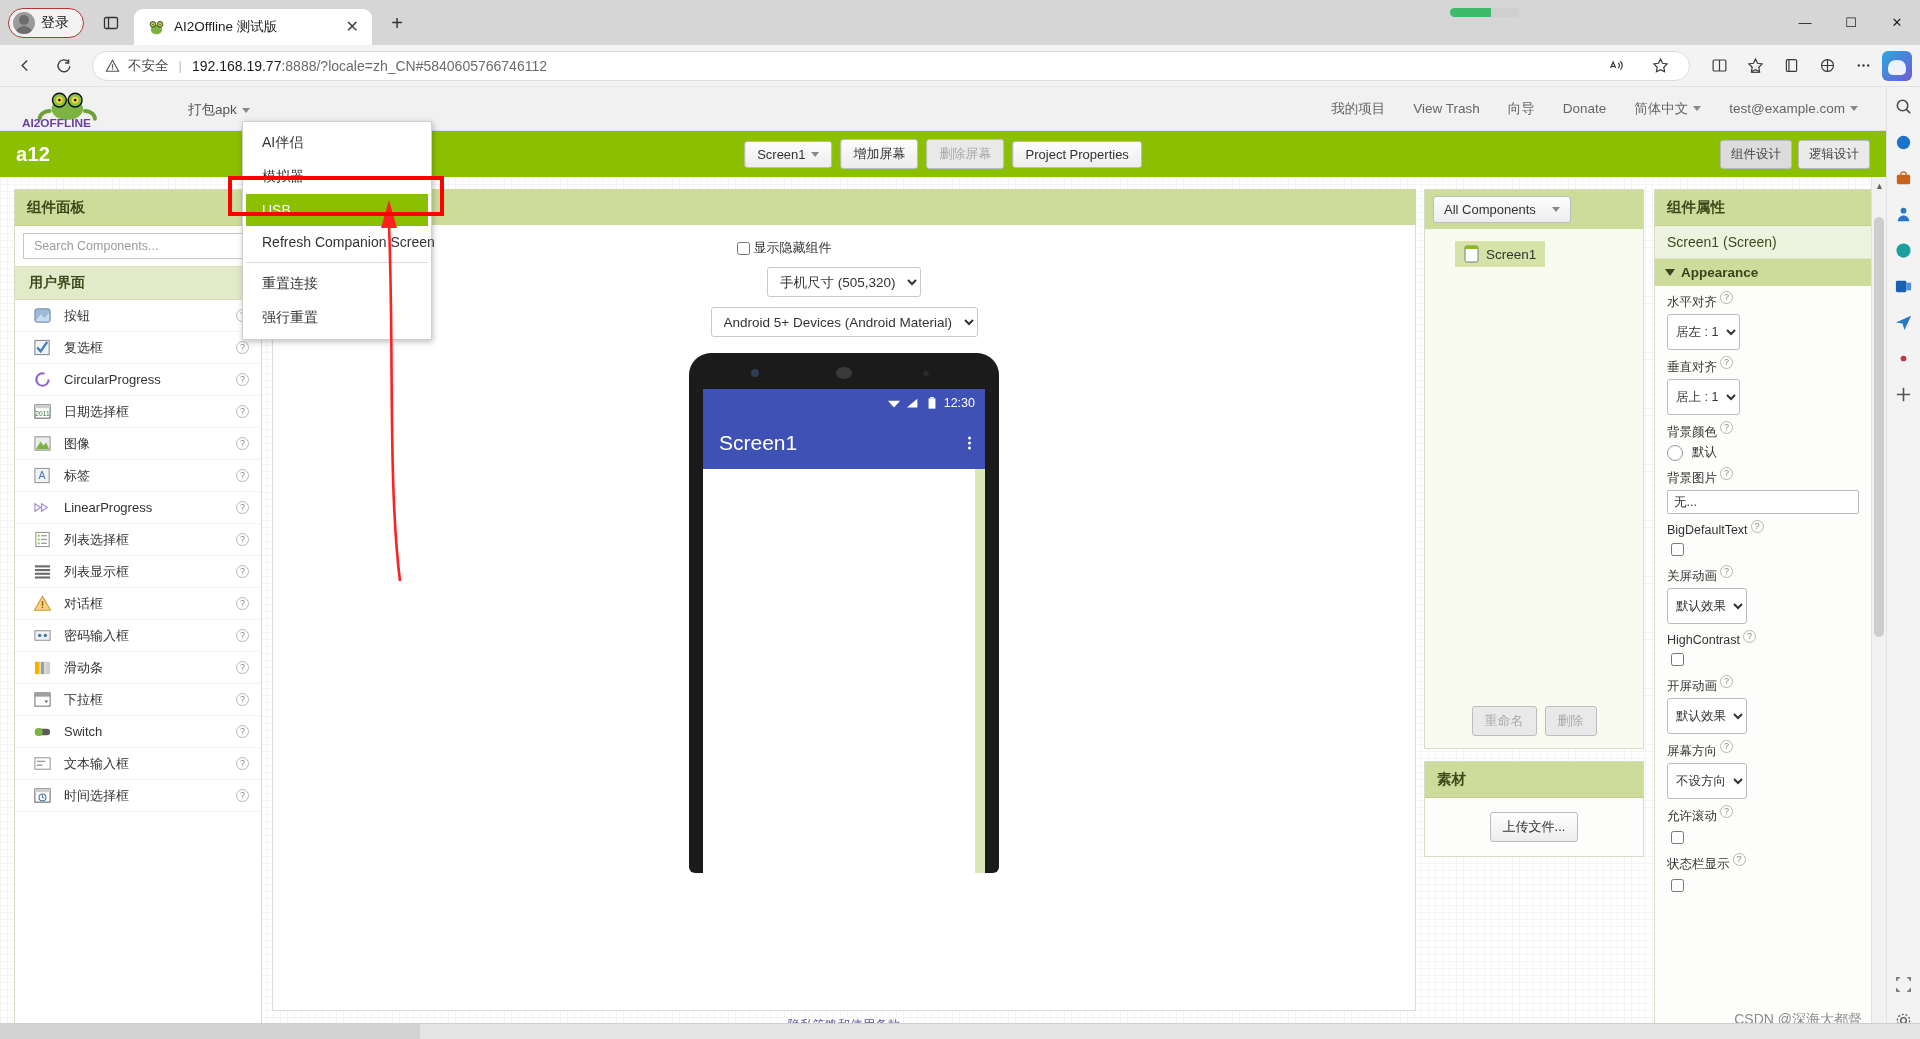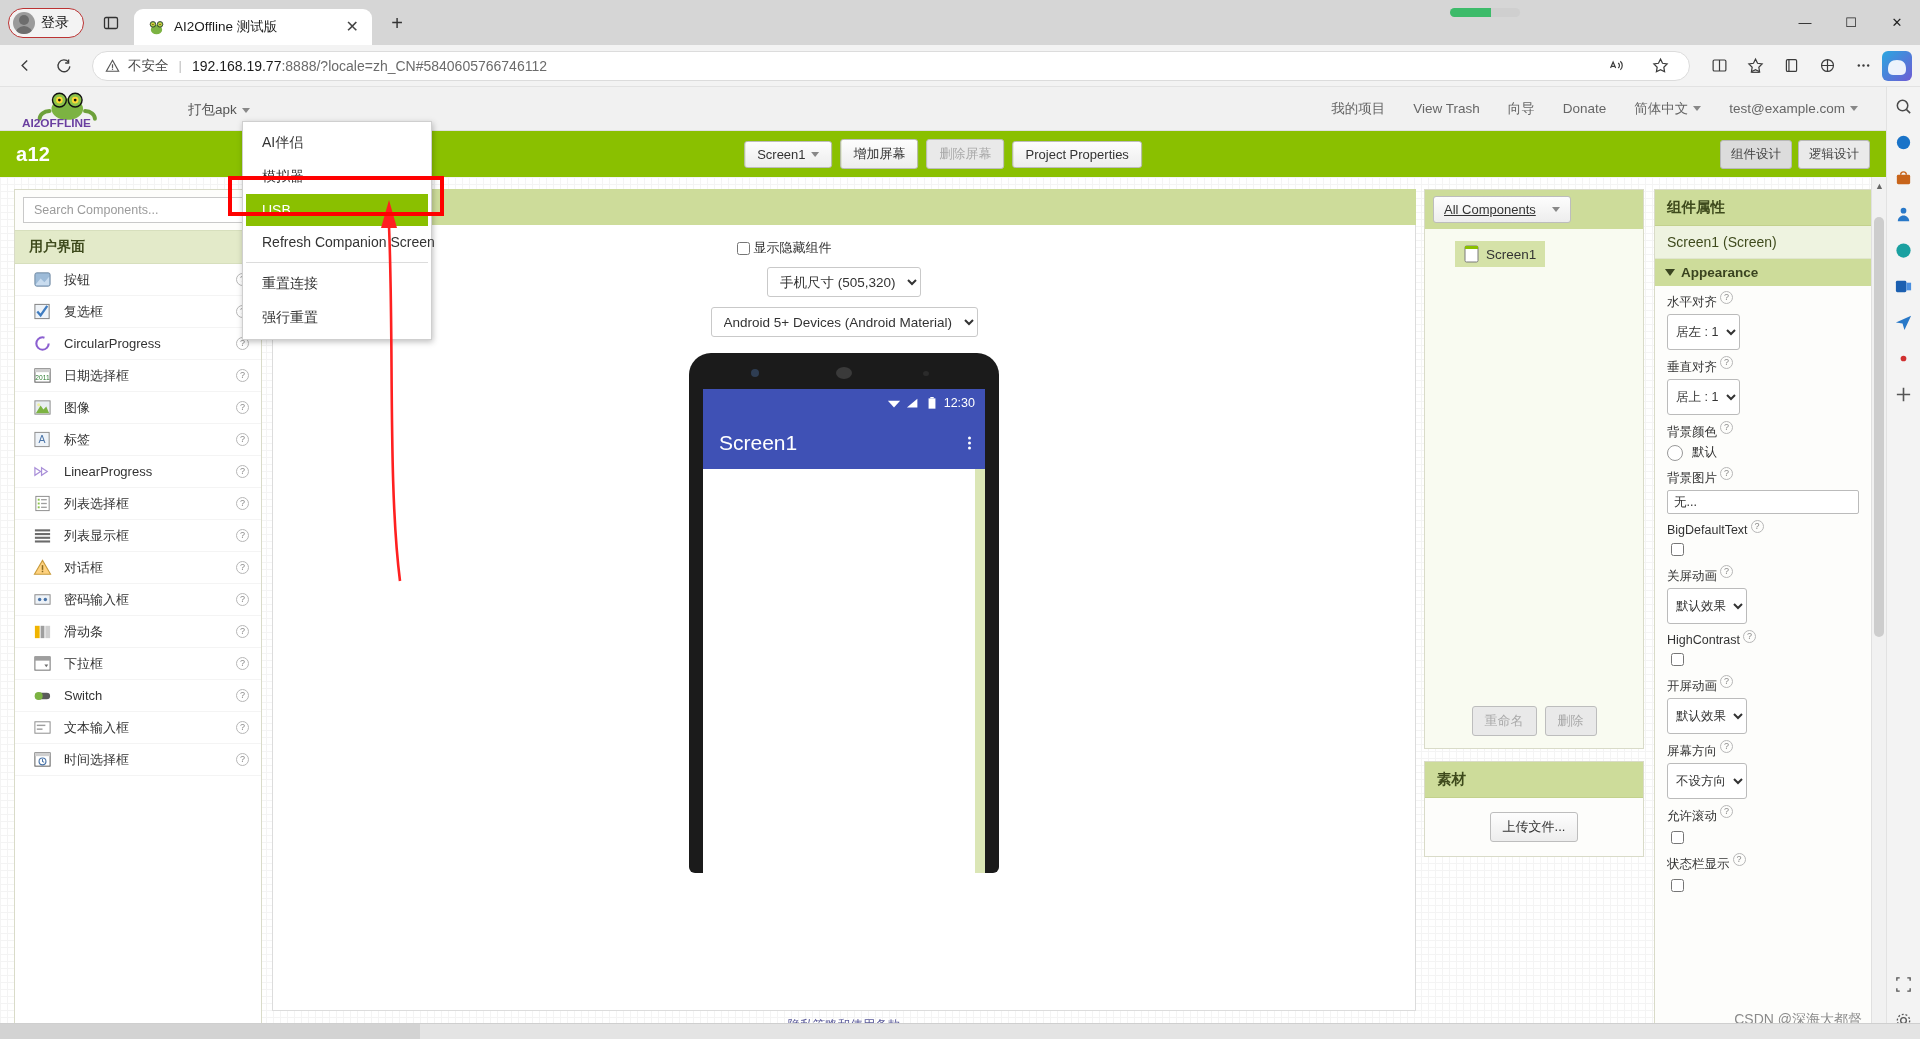--- a/index.html
+++ b/index.html
@@ -243,21 +243,21 @@
     font-size:12.5px; color:#5a5a9a; text-decoration:underline; cursor:pointer;
   }
 
   
   .tree-col{ width:220px; margin:12px 0 0 0; display:flex; flex-direction:column; }
   .tree-panel{ background:#f9fbf1; border:1px solid #d9dbc8; display:flex; flex-direction:column; height:560px;}
   .tree-top{ background:#cddc9a; padding:6px 8px; }
   .allcomp-btn{
     background:linear-gradient(#fdfdfd,#ededed); border:1px solid #bdbdbd;
     border-radius:3px; padding:5px 10px; font-size:13px; color:#333;
-    cursor:pointer; display:inline-flex; align-items:center; gap:16px;text-decoration:underline;
+    cursor:pointer; display:inline-flex; align-items:center; gap:16px;
   }
   .tree-body{ flex:1; padding:12px 0 0 30px; }
   .tree-node{
     display:inline-flex; align-items:center; gap:7px; background:#d5e2a8;
     padding:4px 9px; font-size:13.5px; color:#333; cursor:pointer;
   }
   .tree-node-ic{ width:15px; height:18px; }
   .tree-actions{ display:flex; gap:8px; justify-content:center; padding:8px 0 12px; }
   .assets-panel{ margin-top:12px; background:#fdfdfb; border:1px solid #d9dbc8; }
   .assets-body{ padding:14px; display:flex; justify-content:center; }
@@ -576,20 +576,21 @@
     </div>
     <div class="proj-right">
       <div class="toggle-btn active">组件设计</div>
       <div class="toggle-btn">逻辑设计</div>
     </div>
   </div>
 
   <div class="workspace">
 
     <div class="palette panel">
+      <div class="panel-head">组件面板</div>
       <div class="palette-search">
         <input type="text" placeholder="Search Components..." style="">
       </div>
       <div class="cat-head">用户界面</div>
       <div class="comp-list">
 
         <div class="comp-row">
           <svg class="comp-ic" viewBox="0 0 20 20">
               <rect x="2" y="3" width="16" height="14" rx="2" fill="#9dbbd8" stroke="#6d86a0"></rect>
               <path d="M3 15 L8 9 L12 13 L17 7 V16 H3Z" fill="#c9dcef"></path>

